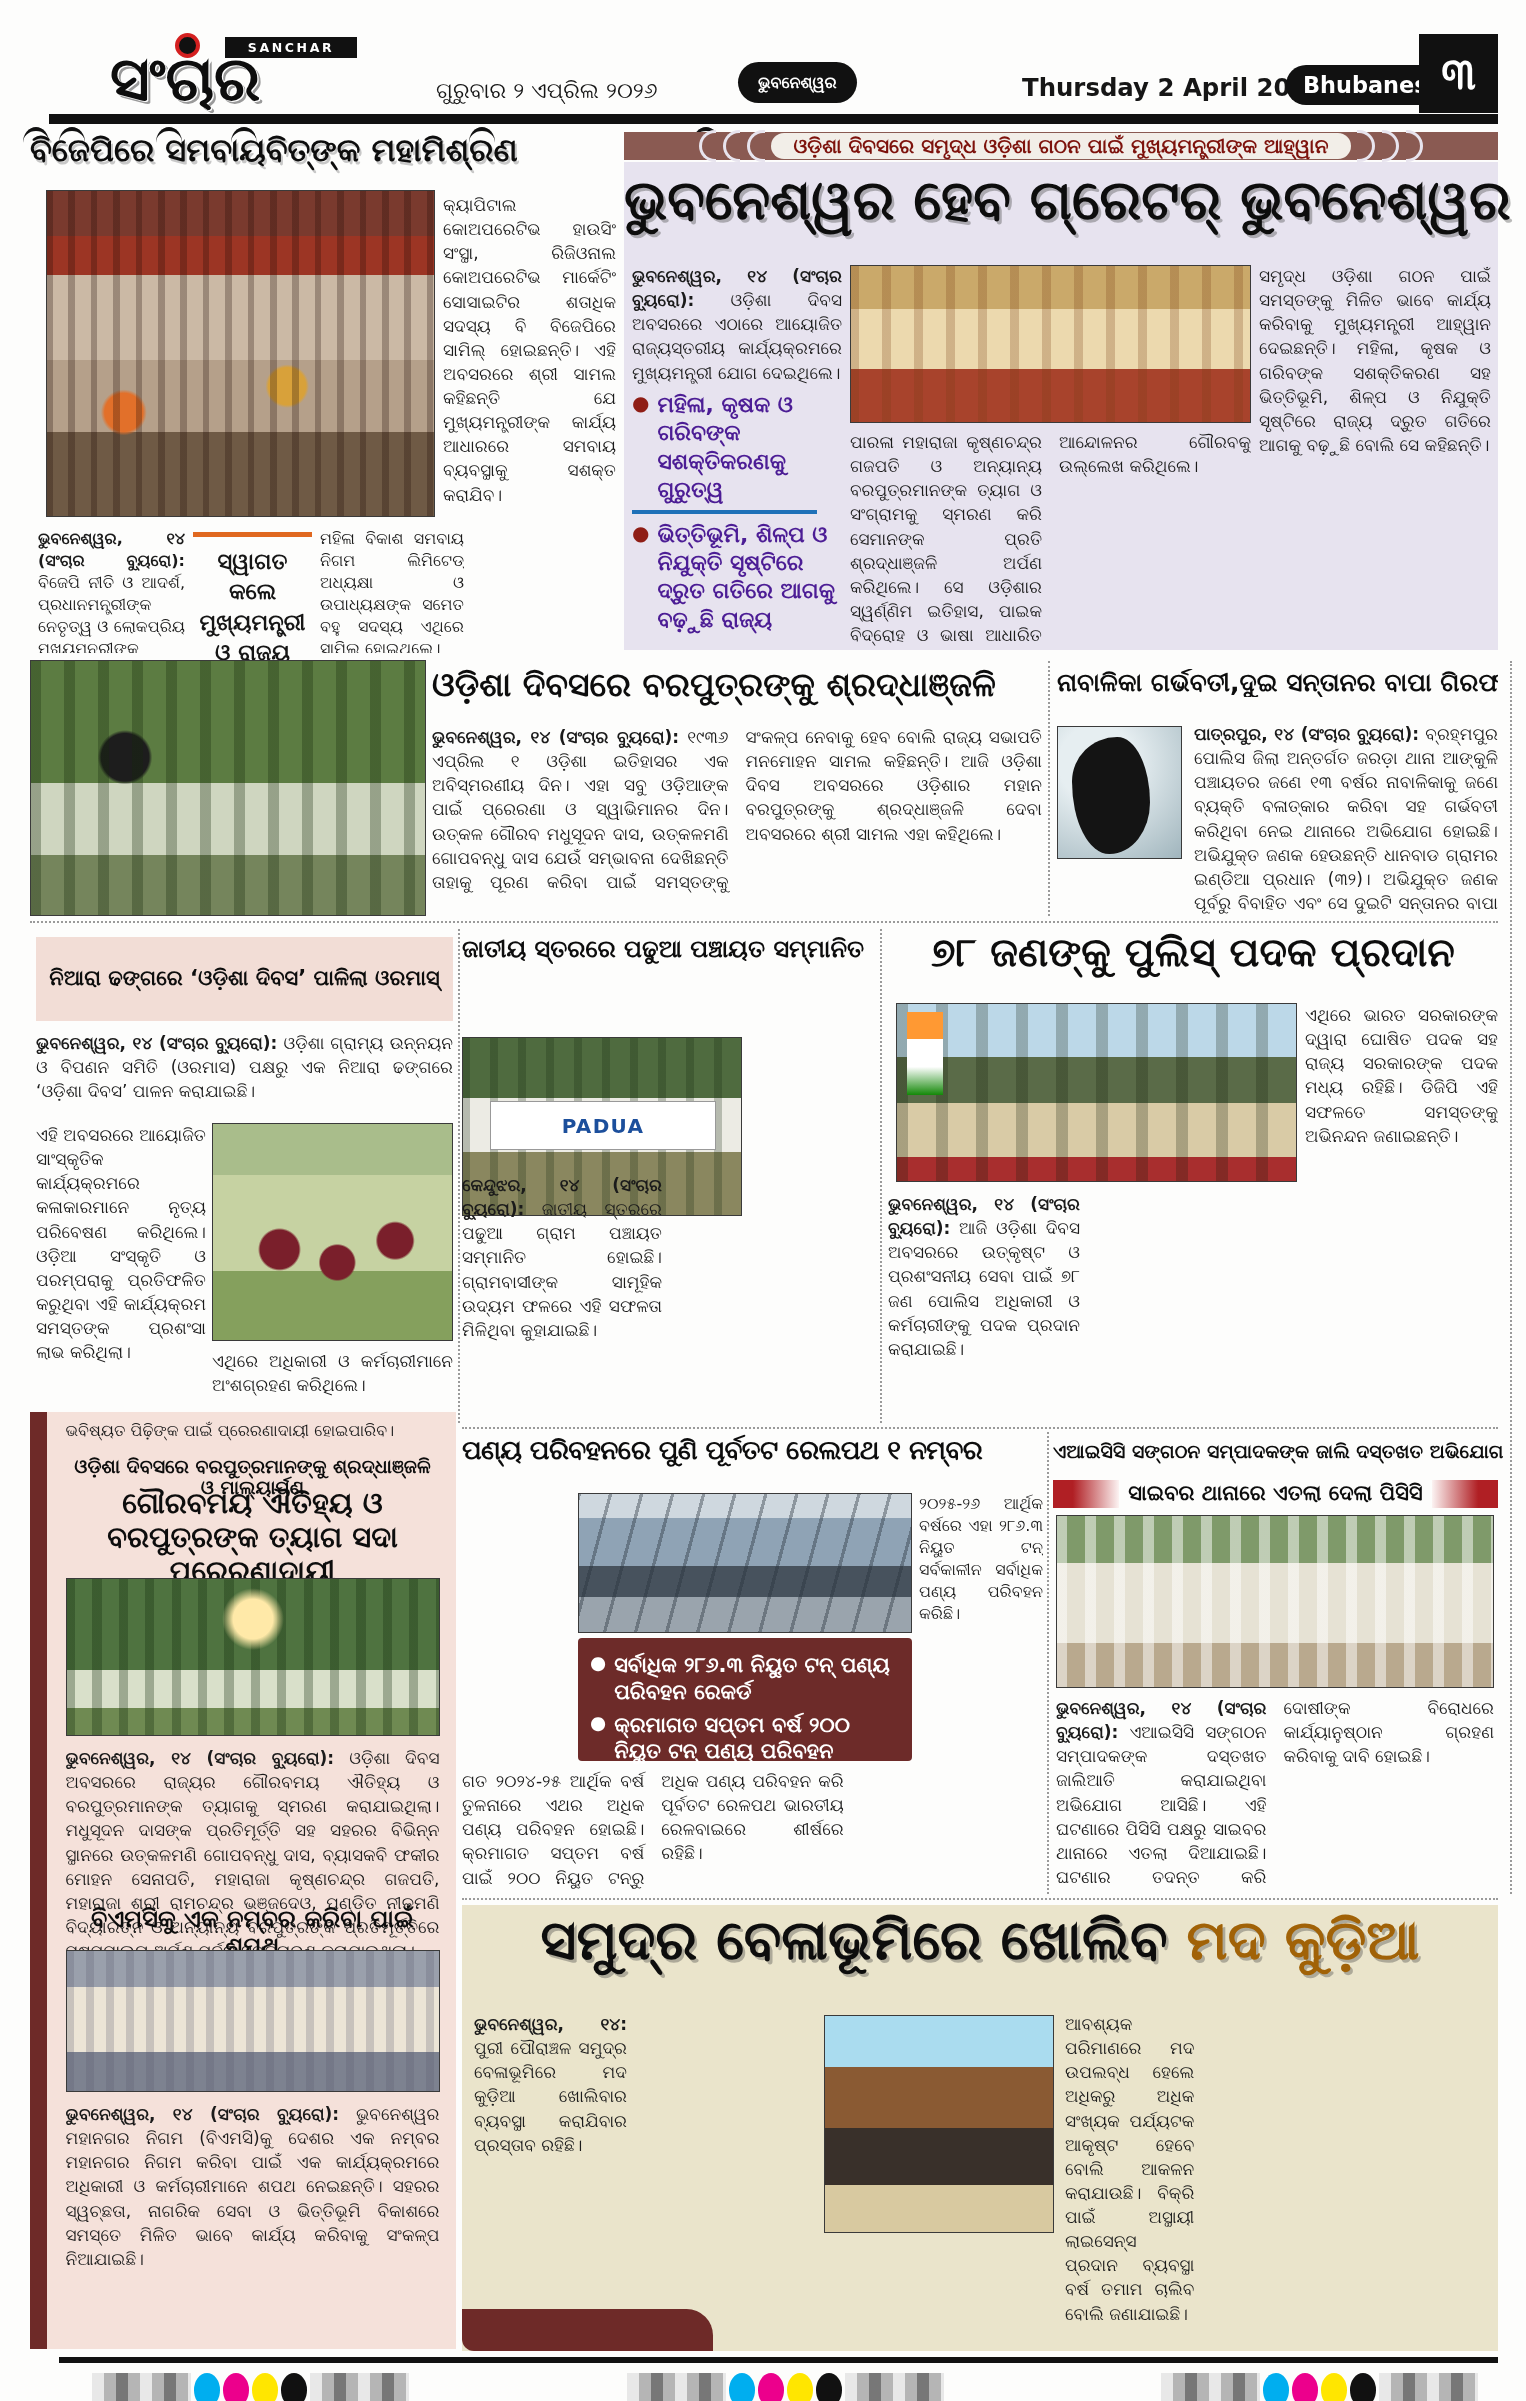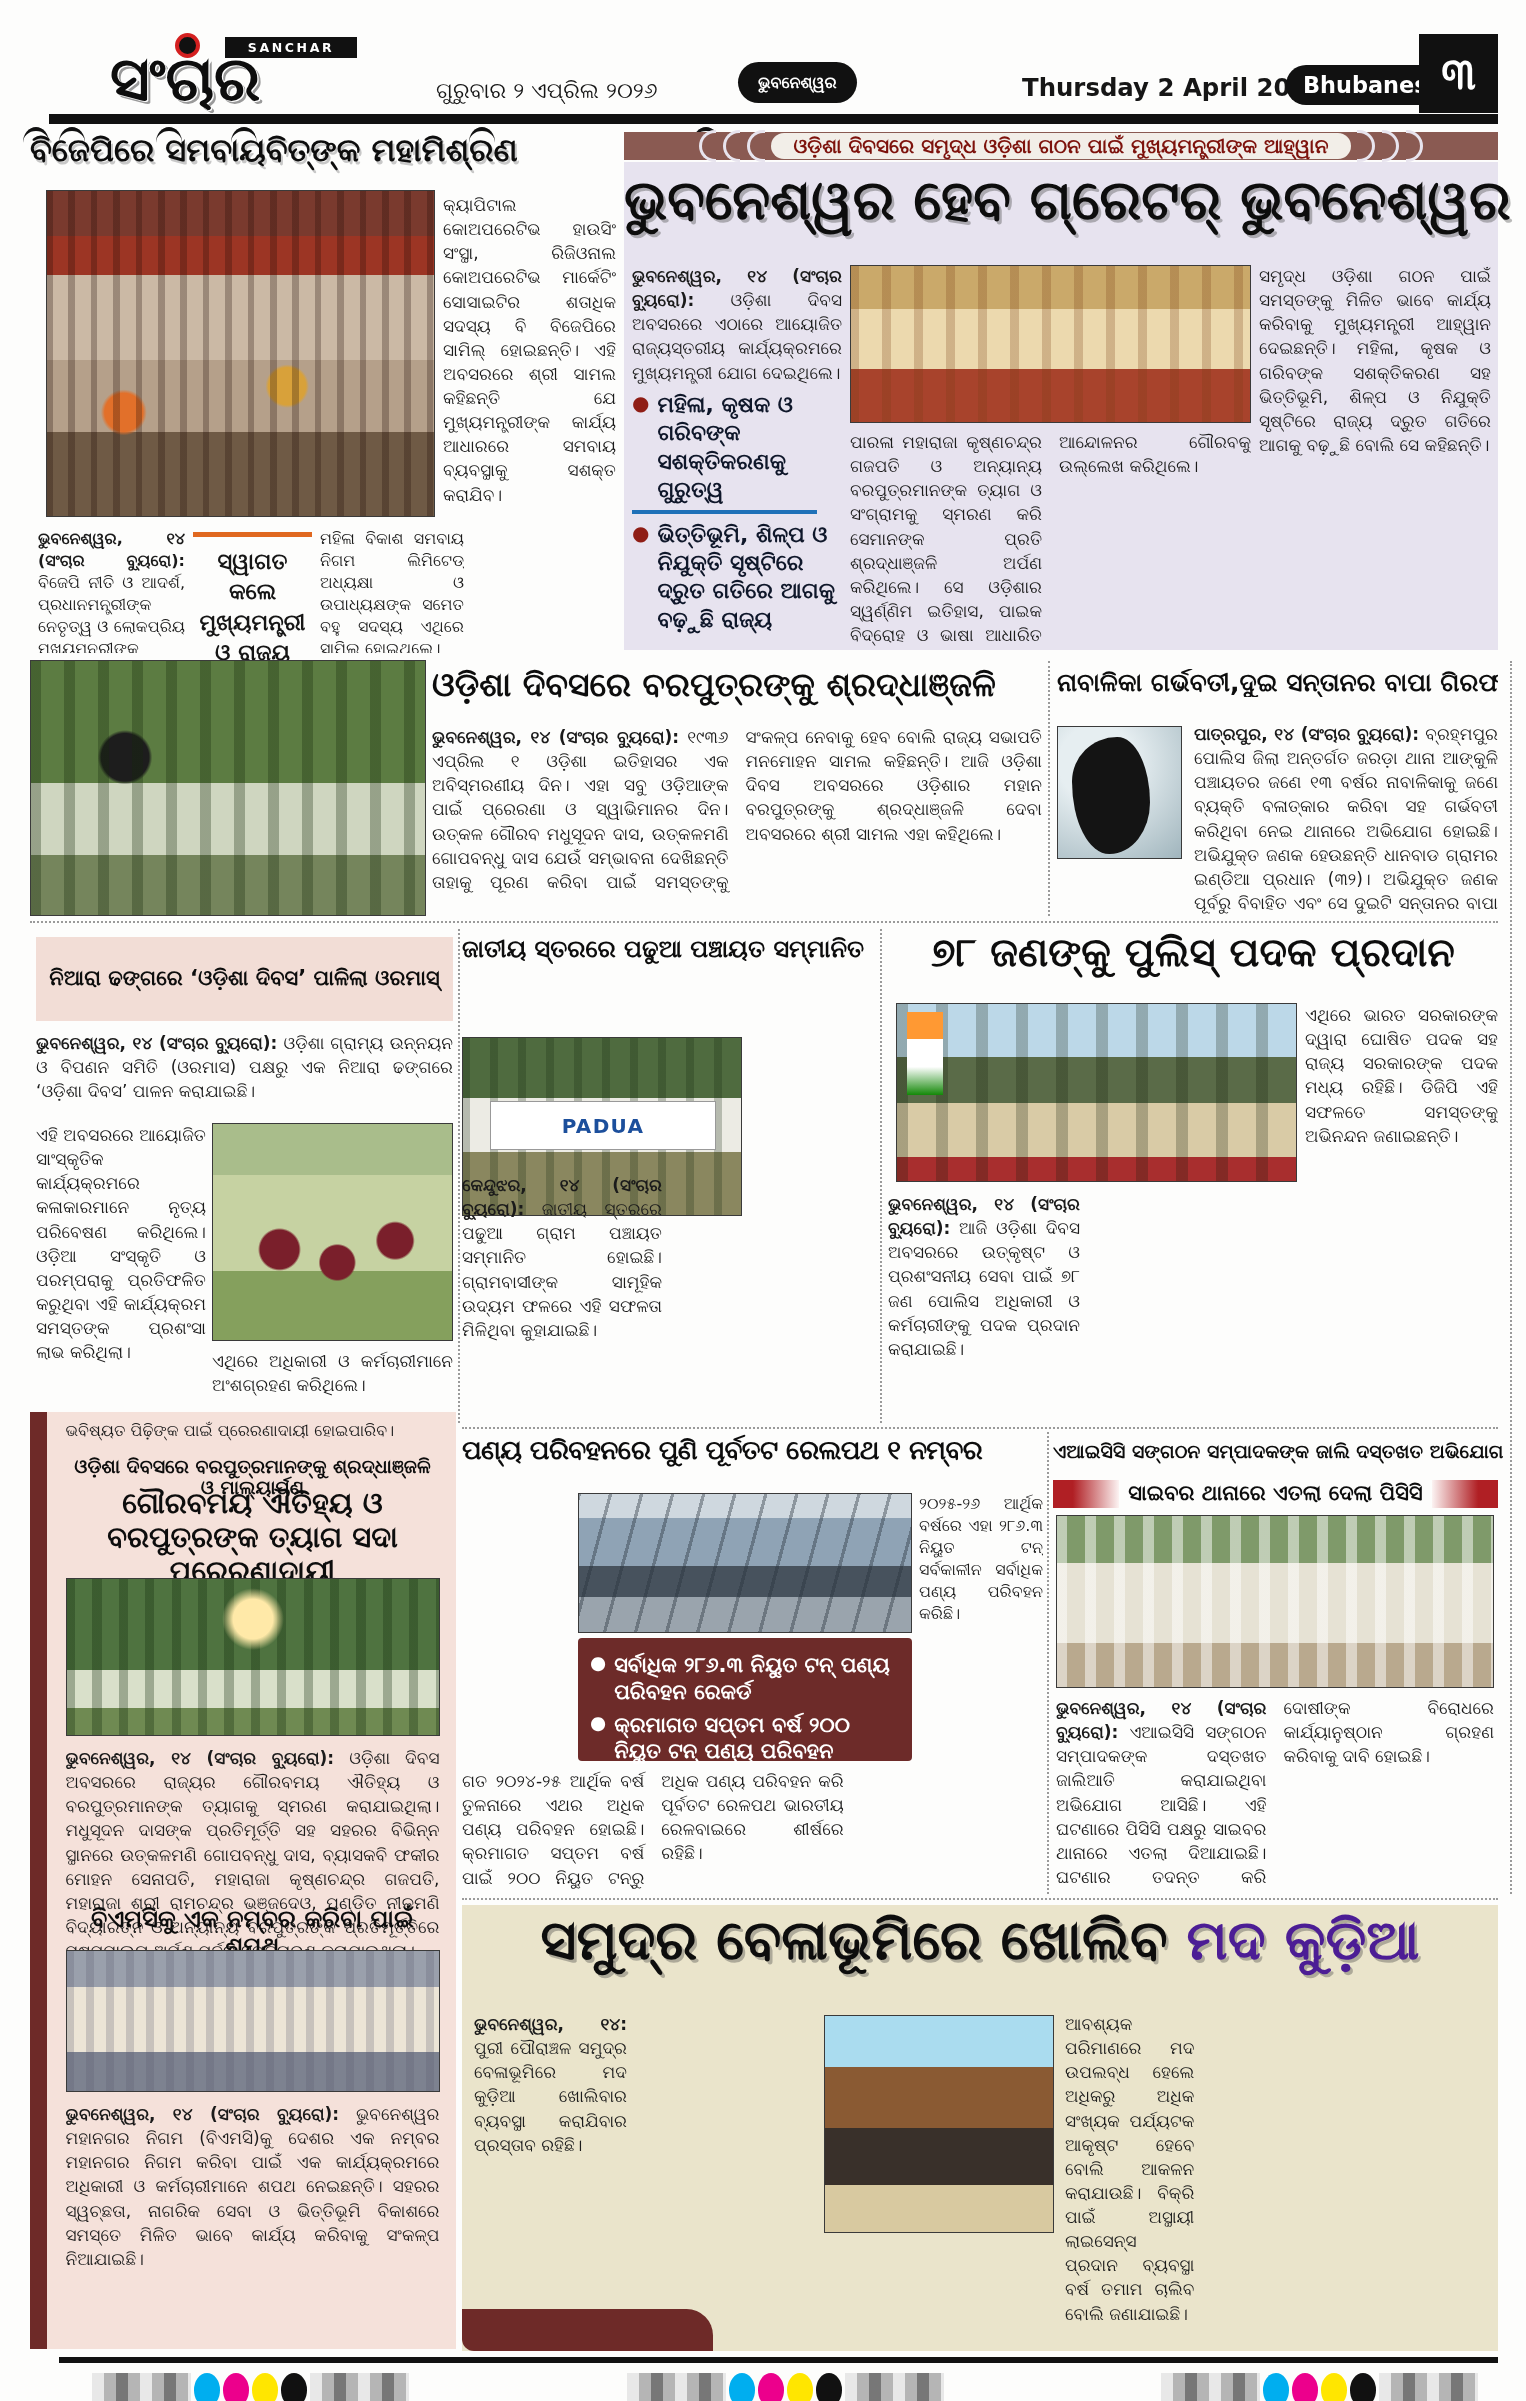--- a/index.html
+++ b/index.html
@@ -66,21 +66,21 @@
   .ph-beach{background:
      linear-gradient(180deg,#aadcef 0 24%,#8a5a33 24% 52%,#39302a 52% 78%,#d8c9a0 78% 100%);}
   .kickerbar{background:#8a5a52;display:flex;align-items:center;justify-content:center;gap:6.6px;}
   .kpanel{background:#f2eee8;border-radius:17px;padding:1.3px 22.4px;color:#7d120c;
           font-weight:bold;font-size:20px;white-space:nowrap;}
   .arcL,.arcR{width:14.5px;height:26.4px;border:3.3px solid #e8e4ee;}
   .arcL{border-right:none;border-radius:26.4px 0 0 26.4px;}
   .arcR{border-left:none;border-radius:0 26.4px 26.4px 0;}
   .bullet-row{display:flex;gap:8px;align-items:flex-start;margin:6.6px 0;}
   .bullet-dot{color:#8f1d15;font-size:20px;line-height:1.2;}
-  .bullet-text{color:#0f172a;font-weight:bold;font-size:22px;line-height:1.28;}
+  .bullet-text{color:#4c1d95;font-weight:bold;font-size:22px;line-height:1.28;}
   .blue-rule{height:4px;background:#1f71b8;width:88%;margin:6.6px 0;}
   .inset{border-top:5.3px solid #e06820;text-align:center;font-weight:bold;font-size:22.4px;line-height:1.35;padding-top:9.2px;}
   .inset .endrule{width:62%;height:4.6px;background:#e06820;margin:10.6px auto 0;}
   .maroonbox{background:#6d2b29;border-radius:4px;color:#fff;padding:9.2px 12px;}
   .maroonbox .bullet-row{margin:5.3px 0;}
   .maroonbox .bullet-dot{color:#fff;font-size:18.5px;}
   .maroonbox .bullet-text{color:#fff;font-size:21px;}
   .redbar-l{flex:1;height:28px;background:linear-gradient(90deg,#b01f24 0 30%,rgba(247,202,202,.2) 100%);}
   .redbar-r{flex:1;height:28px;background:linear-gradient(270deg,#b01f24 0 30%,rgba(247,202,202,.2) 100%);}
   .regarc{width:26.4px;height:12px;border-top:4.6px solid #111;border-radius:50% 50% 0 0/100% 100% 0 0;}
@@ -259,21 +259,21 @@
   <div class="abs bd col2" style="left:1056px;top:1696px;width:438px;height:198px;">
     <span class="byline">ଭୁବନେଶ୍ୱର, ୧୪ (ସଂଚାର ବ୍ୟୁରୋ):</span>
     <span>ଏଆଇସିସି ସଙ୍ଗଠନ ସମ୍ପାଦକଙ୍କ ଦସ୍ତଖତ ଜାଲିଆତି କରାଯାଇଥିବା ଅଭିଯୋଗ ଆସିଛି। ଏହି ଘଟଣାରେ ପିସିସି ପକ୍ଷରୁ ସାଇବର ଥାନାରେ ଏତଲା ଦିଆଯାଇଛି। ଘଟଣାର ତଦନ୍ତ କରି ଦୋଷୀଙ୍କ ବିରୋଧରେ କାର୍ଯ୍ୟାନୁଷ୍ଠାନ ଗ୍ରହଣ କରିବାକୁ ଦାବି ହୋଇଛି।</span>
   </div>
 
   <div class="abs hdot" style="left:462px;top:1898px;width:1036px;"></div>
 
   <div class="abs" style="left:462px;top:1905px;width:1036px;height:446px;background:#eae4cb;">
     <div class="abs hl nowrap ctr shadowed" style="left:0;top:5.3px;width:100%;font-size:55px;">
       <span>ସମୁଦ୍ର ବେଳାଭୂମିରେ ଖୋଲିବ</span>
-      <span style="color:#4c1d95;">ମଦ କୁଡ଼ିଆ</span>
+      <span style="color:#a16207;">ମଦ କୁଡ଼ିଆ</span>
     </div>
     <div class="abs bd col2" style="left:12px;top:107px;width:323px;height:325px;">
       <span class="byline">ଭୁବନେଶ୍ୱର, ୧୪:</span>
       <span>ପୁରୀ ପୌରାଞ୍ଚଳ ସମୁଦ୍ର ବେଳାଭୂମିରେ ମଦ କୁଡ଼ିଆ ଖୋଲିବାର ବ୍ୟବସ୍ଥା କରାଯିବାର ପ୍ରସ୍ତାବ ରହିଛି।</span>
     </div>
     <div class="ph ph-beach abs" style="left:362px;top:110px;width:230px;height:218px;"></div>
     <div class="abs bd col3" style="left:603px;top:107px;width:422px;height:325px;">ଆବଶ୍ୟକ ପରିମାଣରେ ମଦ ଉପଲବ୍ଧ ହେଲେ ଅଧିକରୁ ଅଧିକ ସଂଖ୍ୟକ ପର୍ଯ୍ୟଟକ ଆକୃଷ୍ଟ ହେବେ ବୋଲି ଆକଳନ କରାଯାଉଛି। ବିକ୍ରି ପାଇଁ ଅସ୍ଥାୟୀ ଲାଇସେନ୍ସ ପ୍ରଦାନ ବ୍ୟବସ୍ଥା ବର୍ଷ ତମାମ ଚାଲିବ ବୋଲି ଜଣାଯାଇଛି।</div>
     <div class="abs" style="left:0;top:404px;width:251px;height:42px;background:#6e2a28;border-radius:0 26.4px 0 12px;"></div>
   </div>
 

